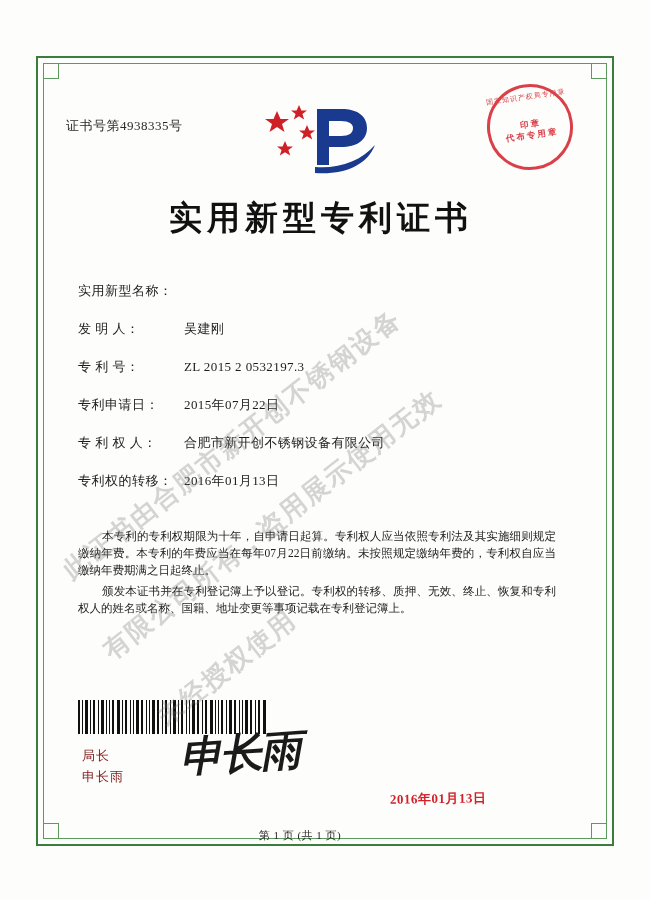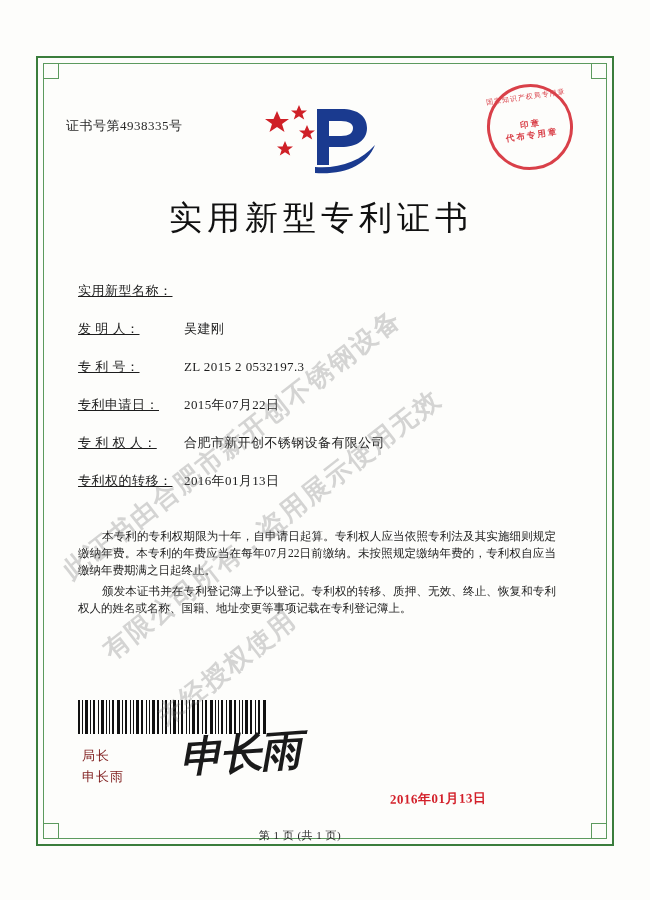--- a/index.html
+++ b/index.html
@@ -62,21 +62,21 @@
     width: 128px; height: 84px;
   }
 
   .title {
     position: absolute;
     left: 0; top: 196px;
     width: 642px;
     text-align: center;
     font-family: "DejaVu Sans", sans-serif;
     font-size: 33px;
-    font-weight: normal;
+    font-weight: bold;
     letter-spacing: 5px;
     color: #111;
   }
 
   
   .fields {
     position: absolute;
     left: 78px; top: 282px;
     width: 480px;
   }
@@ -85,21 +85,20 @@
     align-items: baseline;
     margin-bottom: 20px;
     font-size: 13px;
     color: #1d1d1d;
     white-space: nowrap;
   }
   .field-label {
     width: 106px;
     flex: 0 0 106px;
     letter-spacing: 0.5px;
-    text-decoration: underline;
   }
   .field-value {
     letter-spacing: 0.4px;
   }
 
   
   .body-text {
     position: absolute;
     left: 78px; top: 528px;
     width: 478px;

